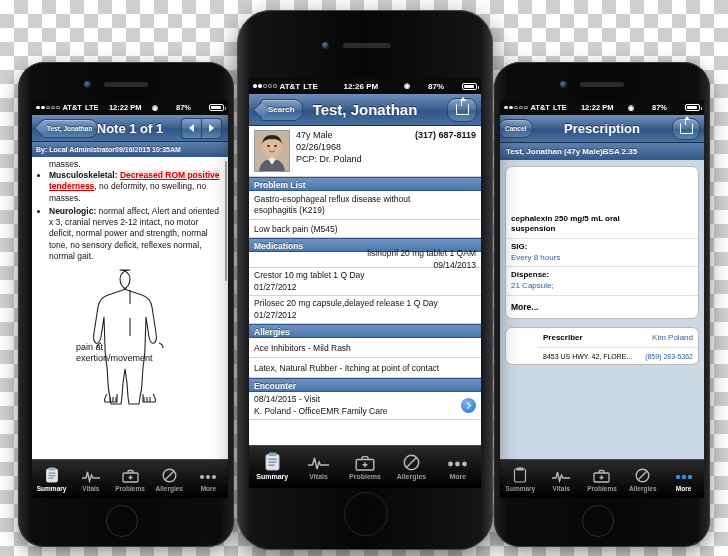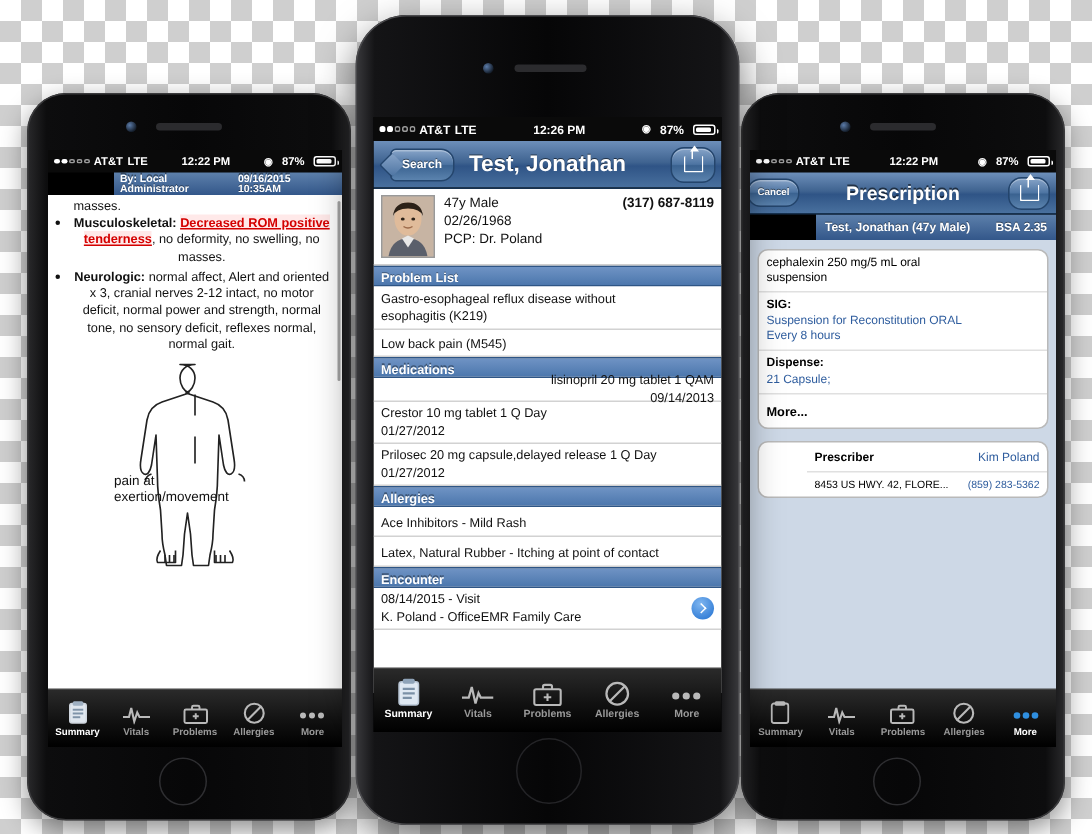--- a/index.html
+++ b/index.html
@@ -42,21 +42,21 @@
   .home{position:absolute;border-radius:50%;border:1.5px solid #2e2e31;}
 
   
   .statusbar{height:15px;background:#0a0a0a;color:#fff;display:flex;align-items:center;
     font-size:7.5px;font-weight:bold;padding:0 4px;box-sizing:border-box;}
   .sb-left{display:flex;align-items:center;gap:3px;flex:0 0 auto;}
   .dots{display:flex;gap:1.5px;align-items:center;}
   .dots i{width:3.5px;height:3.5px;border-radius:50%;background:#fff;display:block;}
   .dots i.off{background:transparent;box-shadow:inset 0 0 0 1px #9a9a9a;}
   .sb-mid{flex:1;text-align:center;}
-  .sb-right{display:flex;align-items:center;gap:6px;flex:0 0 auto;}
+  .sb-right{display:flex;align-items:center;gap:18px;flex:0 0 auto;}
   .batt{width:15px;height:7px;border:1px solid #fff;border-radius:2px;position:relative;padding:1px;box-sizing:border-box;}
   .batt b{display:block;height:100%;width:87%;background:#fff;border-radius:1px;}
   .batt:after{content:"";position:absolute;right:-3px;top:2px;width:1.5px;height:3px;background:#fff;border-radius:0 1px 1px 0;}
   .loc{font-size:7px;}
 
   .navbar{height:30px;position:relative;display:flex;align-items:center;
     background:linear-gradient(180deg,#6d8fba 0%,#3f6390 46%,#2f5486 54%,#49709e 100%);
     border-bottom:1px solid #16314f;box-sizing:border-box;padding:0 4px;}
   .navtitle{position:absolute;left:0;right:0;text-align:center;color:#fff;font-weight:bold;
     text-shadow:0 -1px 0 rgba(0,0,0,.55);pointer-events:none;}
@@ -79,21 +79,21 @@
     background:linear-gradient(180deg,#8aa7cb 0%,#4e75a3 48%,#3a6290 52%,#5c84af 100%);
     border:1px solid #24456c;}
   .seg div:first-child{border-radius:4px 0 0 4px;border-right:none;}
   .seg div:last-child{border-radius:0 4px 4px 0;}
   .tri-l{width:0;height:0;border-top:4px solid transparent;border-bottom:4px solid transparent;border-right:5px solid #fff;}
   .tri-r{width:0;height:0;border-top:4px solid transparent;border-bottom:4px solid transparent;border-left:5px solid #fff;}
 
   .subbar{background:linear-gradient(180deg,#5d80ab,#2e5display);
     background:linear-gradient(180deg,#5d80ab 0%,#33578a 100%);
     color:#fff;font-weight:bold;display:flex;align-items:center;
-    justify-content:space-between;box-sizing:border-box;text-shadow:0 -1px 0 rgba(0,0,0,.45);margin-left:44px;}
+    justify-content:flex-start;box-sizing:border-box;text-shadow:0 -1px 0 rgba(0,0,0,.45);}
 
   .sectionhdr{background:linear-gradient(180deg,#6f93c4 0%,#4c77ad 100%);
     color:#fff;font-weight:bold;box-sizing:border-box;display:flex;align-items:flex-end;
     text-shadow:0 -1px 0 rgba(0,0,0,.4);border-top:1px solid #2e5party;
     border-top:1px solid #2e5585;border-bottom:1px solid #2e5585;}
   .cell{background:#fff;border-bottom:1px solid #d2d2d2;box-sizing:border-box;
     display:flex;align-items:center;color:#111;}
   .cell .txt{flex:1;}
 
   .tabbar{position:absolute;left:0;right:0;bottom:0;height:38px;display:flex;
@@ -101,21 +101,21 @@
     border-top:1px solid #444;}
   .tab{flex:1;display:flex;flex-direction:column;align-items:center;justify-content:center;gap:2px;
     color:#9a9a9a;font-size:6.5px;font-weight:bold;}
   .tab.active{color:#fff;}
   .tab .ic{height:17px;display:flex;align-items:flex-end;justify-content:center;}
 
   .body-svg{display:block;margin:0 auto;}
   .scrollbar{position:absolute;right:1px;width:2.5px;border-radius:2px;background:rgba(0,0,0,.35);}
   .noteblk{font-size:8.5px;line-height:1.32;color:#111;}
   .noteblk ul{margin:0;padding-left:11px;}
-  .noteblk li{margin-bottom:2px;text-align:center;}
+  .noteblk li{margin-bottom:2px;}
   .hl{color:#d40000;font-weight:bold;text-decoration:underline;background:#ffe9e9;}
   .b{font-weight:bold;}
 
   .rxcard{background:#fff;border:1px solid #b9b9b9;border-radius:7px;overflow:hidden;}
   .rxrow{padding:3px 5px;border-bottom:1px solid #e0e0e0;box-sizing:border-box;}
   .rxrow:last-child{border-bottom:none;}
   .blue{color:#2f5d9e;}
   .chev{width:15px;height:15px;border-radius:50%;
     background:radial-gradient(circle at 40% 30%,#7fb6f0,#1f6fd0);
     display:flex;align-items:center;justify-content:center;flex:0 0 auto;}
@@ -148,20 +148,32 @@
         <div class="sb-mid">12:22 PM</div>
         <div class="sb-right">
           <span class="loc">◉</span>
           <span>87%</span>
           <span class="batt">
               <b></b>
             </span>
         </div>
       </div>
 
+      <div class="navbar" style="height:27px;">
+        <div class="navbtn backbtn" style="font-size:6.5px;height:17px;padding:0 5px;margin-left:5px;">Test, Jonathan</div>
+        <div class="navtitle" style="font-size:13px;">Note 1 of 1</div>
+        <div class="seg" style="margin-left:auto;margin-right:2px;">
+          <div>
+              <span class="tri-l"></span>
+            </div>
+          <div>
+              <span class="tri-r"></span>
+            </div>
+        </div>
+      </div>
 
       <div class="subbar" style="height:15px;font-size:7px;padding:0 4px;">
         <span>By: Local Administrator</span>
         <span>09/16/2015 10:35AM</span>
       </div>
 
       <div style="background:#fff;height:341px;position:relative;overflow:hidden;">
         <div class="noteblk" style="padding:2px 8px 0 6px;">
           <div style="padding-left:11px;">masses.</div>
           <ul>
@@ -284,27 +296,26 @@
         </div>
       </div>
 
       <div class="subbar" style="height:17px;font-size:8px;padding:0 6px;">
         <span>Test, Jonathan (47y Male)</span>
         <span>BSA 2.35</span>
       </div>
 
       <div style="background:#cdd8e6;height:338px;padding:6px 5px 0 5px;box-sizing:border-box;position:relative;">
         <div class="rxcard">
-          <div class="rxrow" style="font-size:8px;font-weight:normal;line-height:1.3;">
+          <div class="rxrow" style="font-size:8px;font-weight:bold;line-height:1.3;margin-top:44px;">
             <div>cephalexin 250 mg/5 mL oral</div>
             <div>suspension</div>
           </div>
           <div class="rxrow" style="font-size:8px;line-height:1.35;">
             <div style="font-weight:bold;">SIG:</div>
-            <div class="blue">Suspension for Reconstitution ORAL</div>
             <div class="blue">Every 8 hours</div>
           </div>
           <div class="rxrow" style="font-size:8px;line-height:1.35;">
             <div style="font-weight:bold;">Dispense:</div>
             <div class="blue">21 Capsule;</div>
           </div>
           <div class="rxrow" style="font-size:8.5px;font-weight:bold;padding:6px 5px;">More...</div>
         </div>
 
         <div class="rxcard" style="margin-top:8px;padding-left:32px;">

